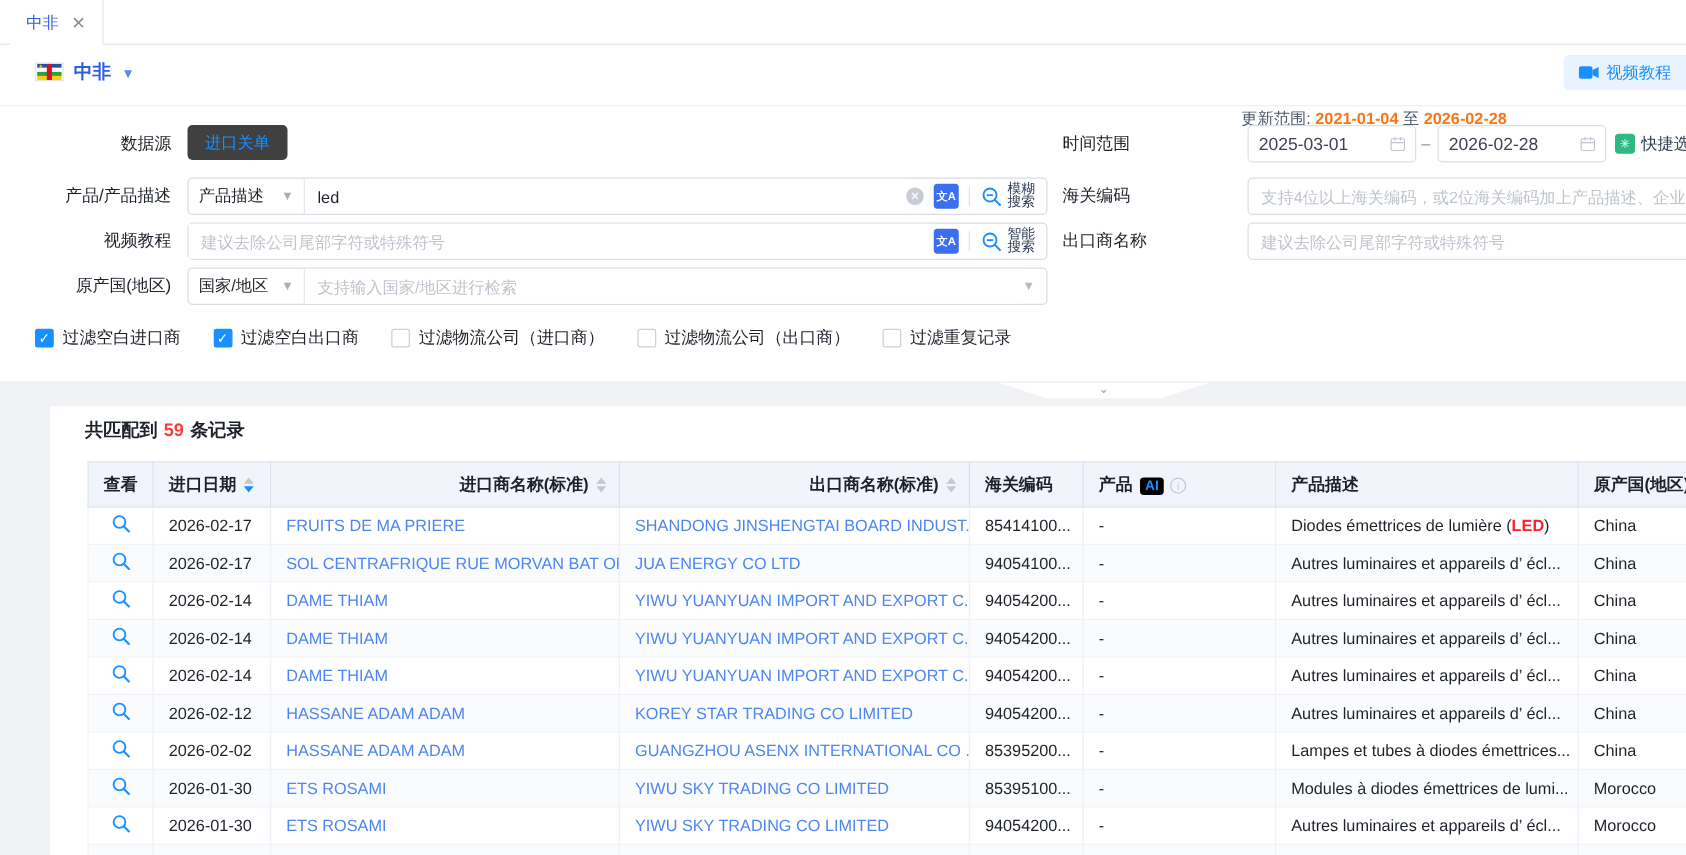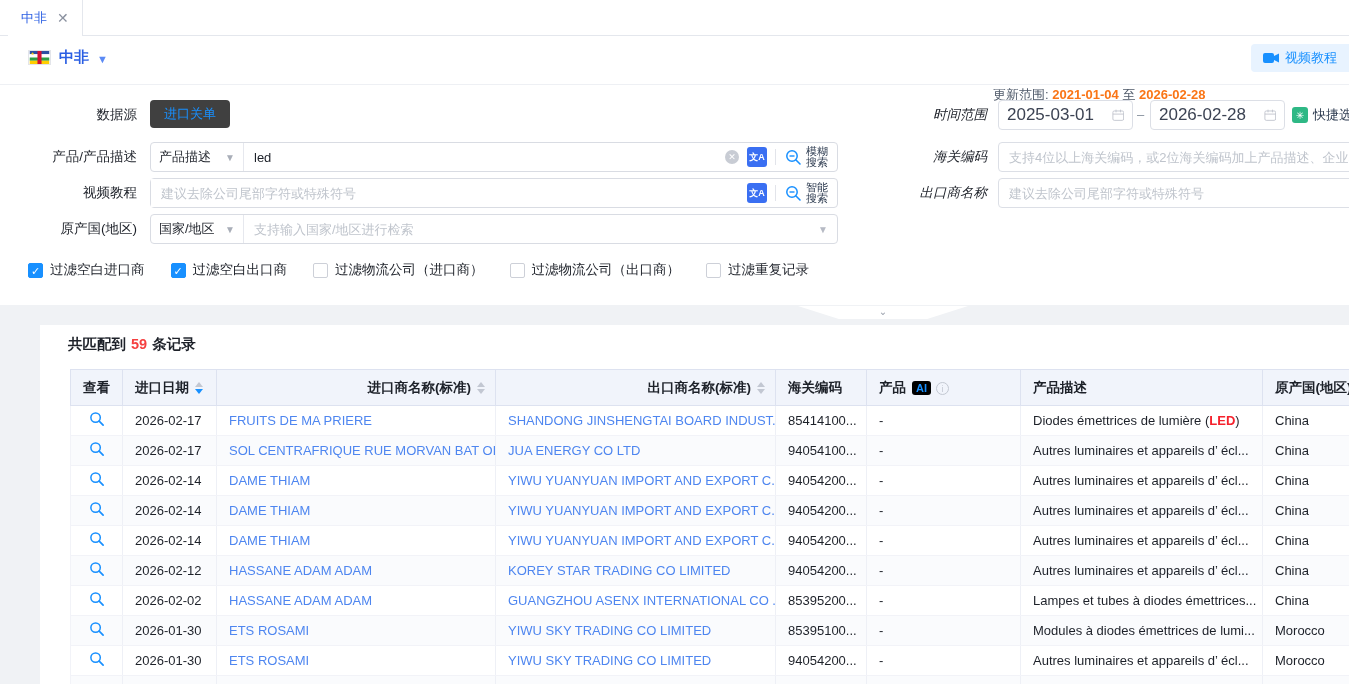--- a/index.html
+++ b/index.html
@@ -15,29 +15,29 @@
   .regionbar { position:absolute; top:36px; left:0; width:100%; height:48px; background:#fff; }
   .region { position:absolute; left:28px; top:12px; display:flex; align-items:center; gap:8px; }
   .flag { width:23px; height:15px; border:1px solid #e3e5ea; display:block; }
   .region-name { font-size:15px; font-weight:bold; color:#2b5fe3; }
   .region-caret { color:#5b8af5; font-size:11px; margin-top:2px; }
   .video-btn { position:absolute; right:0; top:8px; height:28px; background:#e8f3ff; color:#1890ff; display:flex; align-items:center; gap:6px; padding:0 12px; border-radius:4px 0 0 4px; cursor:pointer; }
 
   
   .formpanel { position:absolute; top:84px; left:0; width:100%; height:221px; background:#fff; border-top:1px solid #eef0f4; }
   .flabel { position:absolute; width:137px; text-align:right; line-height:30px; color:#1d2129; font-size:13.5px; }
-  .rlabel { position:absolute; left:850px; width:137px; text-align:right; line-height:30px; color:#1d2129; font-size:13.5px;font-style:italic; }
+  .rlabel { position:absolute; left:850px; width:137px; line-height:30px; color:#1d2129; font-size:13.5px; }
 
   .chip { position:absolute; left:150px; top:15px; height:28px; line-height:28px; padding:0 14px; background:#404040; color:#1890ff; border-radius:4px; cursor:pointer; }
 
   .update-range { position:absolute; left:993px; top:1px; font-size:13px; color:#4e5969; }
   .update-range b { color:#fa7516; }
 
   .dateinput { position:absolute; top:15px; width:135px; height:30px; border:1px solid #dcdfe6; border-radius:4px; background:#fff; display:flex; align-items:center; padding:0 8px; }
-  .dateinput input { border:0; outline:0; width:100%; font-size:17px; color:#3c4353; font-family:inherit; }
+  .dateinput input { border:0; outline:0; width:100%; font-size:14px; color:#3c4353; font-family:inherit; }
   .date-dash { position:absolute; left:1137px; top:15px; line-height:30px; color:#86909c; }
   .quick { position:absolute; left:1292px; top:15px; height:30px; display:flex; align-items:center; gap:5px; color:#2c3a4f; cursor:pointer; white-space:nowrap; }
   .quick .qs-icon { width:16px; height:16px; background:#2eb885; border-radius:3px; color:#fff; font-size:10px; display:flex; align-items:center; justify-content:center; }
 
   .group { position:absolute; left:150px; width:688px; height:30px; border:1px solid #d9dce3; border-radius:4px; background:#fff; display:flex; align-items:center; }
   .group .sel { width:93px; padding:0 8px; display:flex; align-items:center; justify-content:space-between; border-right:1px solid #e6e8ee; height:100%; cursor:pointer; color:#1d2129; }
   .group .sel .car { color:#a9aeb8; font-size:10px; }
   .group input { flex:1; border:0; outline:0; height:100%; padding:0 10px; font-size:13px; color:#1d2129; font-family:inherit; min-width:0; }
   input::placeholder { color:#bfc4cc; }
   .clear-ic { width:14px; height:14px; border-radius:50%; background:#c8ccd4; color:#fff; font-size:9px; line-height:14px; text-align:center; margin-right:8px; cursor:pointer; flex:none; }

